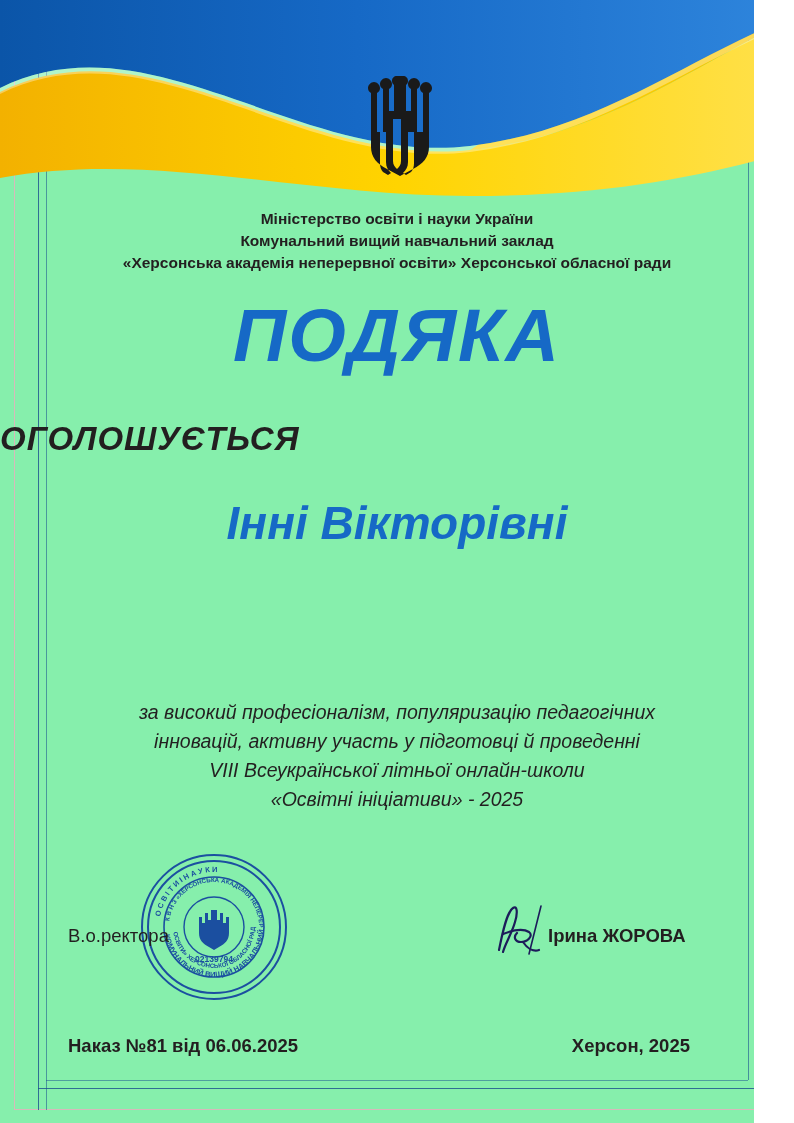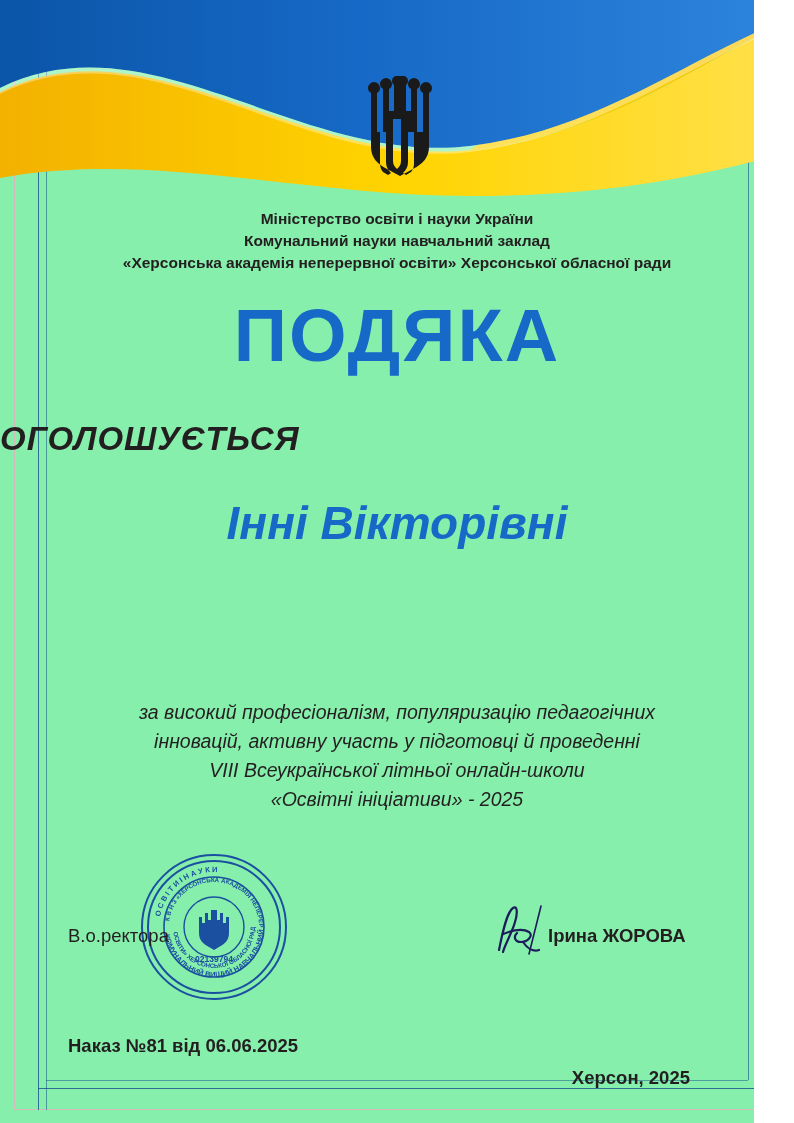--- a/index.html
+++ b/index.html
@@ -95,20 +95,21 @@
   .title {
     position: absolute;
     left: 0; top: 296px;
     width: 794px;
     text-align: center;
     color: #1669c6;
     font-size: 74px;
     font-weight: bold;
     letter-spacing: 2px;
     line-height: 80px;
+    font-style: italic;
   }
 
   .subtitle {
     position: absolute;
     left: 0; top: 420px;
     width: 794px;
     text-align: left;
     color: #231f20;
     font-size: 33px;
     font-style: italic;
@@ -179,21 +180,20 @@
     font-size: 18.5px;
     font-weight: bold;
     color: #231f20;
   }
   .footer-right {
     position: absolute;
     right: 64px; top: 1035px;
     font-size: 18.5px;
     font-weight: bold;
     color: #231f20;
-    margin-top: 32px;
   }
 </style>
 </head>
 <body>
 
 <div class="page">
 
   <div class="frame-outer"></div>
   <div class="frame-inner-v1"></div>
   <div class="frame-inner-v2"></div>
@@ -232,21 +232,21 @@
     <g fill="#1a1a1a">
       <path d="M50 2 c-3 0 -5 2 -5 5 0 2 1 3 2 4 l0 26 -5 0 0 -22 c2 -1 3 -3 3 -5 0 -3 -3 -6 -6 -6 -3 0 -6 3 -6 6 0 2 1 4 3 5 l0 43 -6 0 0 -39 c2 -1 3 -3 3 -5 0 -3 -3 -6 -6 -6 -3 0 -6 3 -6 6 0 2 1 4 3 5 l0 54 c0 10 6 17 16 22 l13 7 13 -7 c10 -5 16 -12 16 -22 l0 -54 c2 -1 3 -3 3 -5 0 -3 -3 -6 -6 -6 -3 0 -6 3 -6 6 0 2 1 4 3 5 l0 39 -6 0 0 -43 c2 -1 3 -3 3 -5 0 -3 -3 -6 -6 -6 -3 0 -6 3 -6 6 0 2 1 4 3 5 l0 22 -5 0 0 -26 c1 -1 2 -2 2 -4 0 -3 -2 -5 -5 -5 z
                M46 45 l8 0 0 42 c0 4 -2 6 -4 8 -2 -2 -4 -4 -4 -8 z
                M33 58 l6 0 0 30 c0 5 2 8 5 11 l-3 2 -5 -3 c-2 -2 -3 -5 -3 -9 z
                M61 58 l6 0 0 31 c0 4 -1 7 -3 9 l-5 3 -3 -2 c3 -3 5 -6 5 -11 z"></path>
     </g>
   </svg>
 
   <div class="header-lines">
     <div>Міністерство  освіти  і науки  України</div>
-    <div>Комунальний  науки  навчальний  заклад</div>
+    <div>Комунальний  вищий  навчальний  заклад</div>
     <div>«Херсонська  академія  неперервної  освіти» Херсонської обласної  ради</div>
   </div>
 
   <div class="title">ПОДЯКА</div>
 
   <div class="subtitle">ОГОЛОШУЄТЬСЯ</div>
 
   <div class="recipient">
     <div>Інні Вікторівні</div>
   </div>

